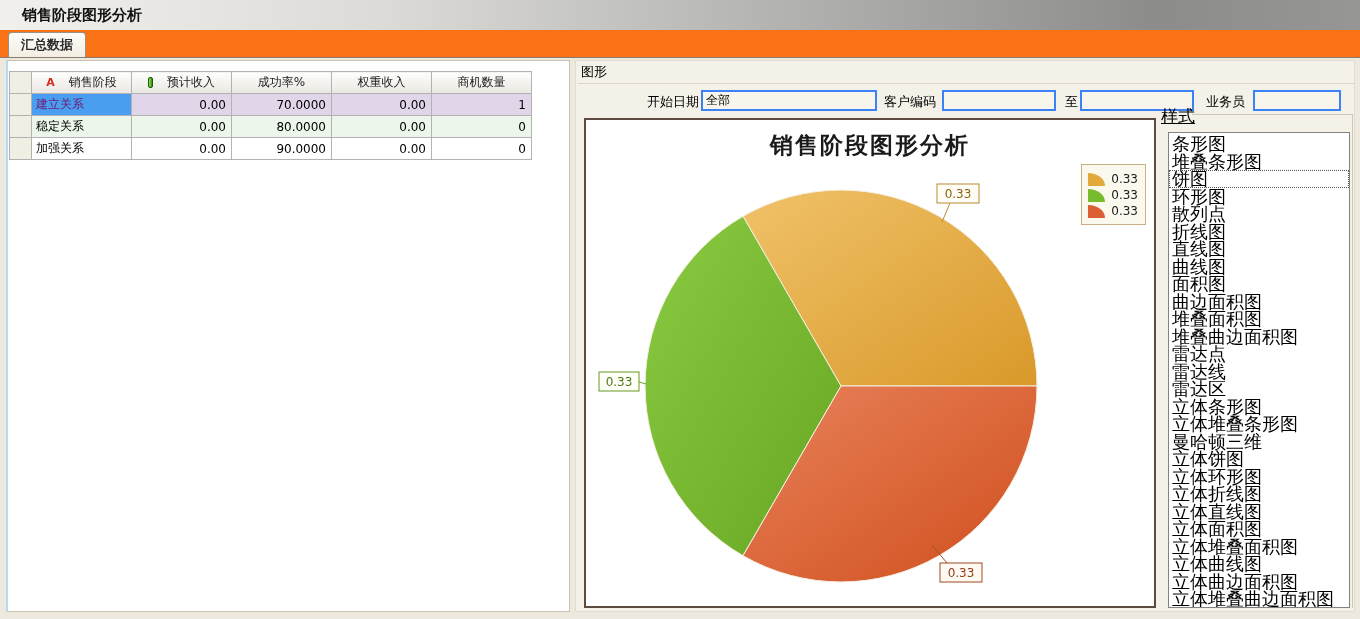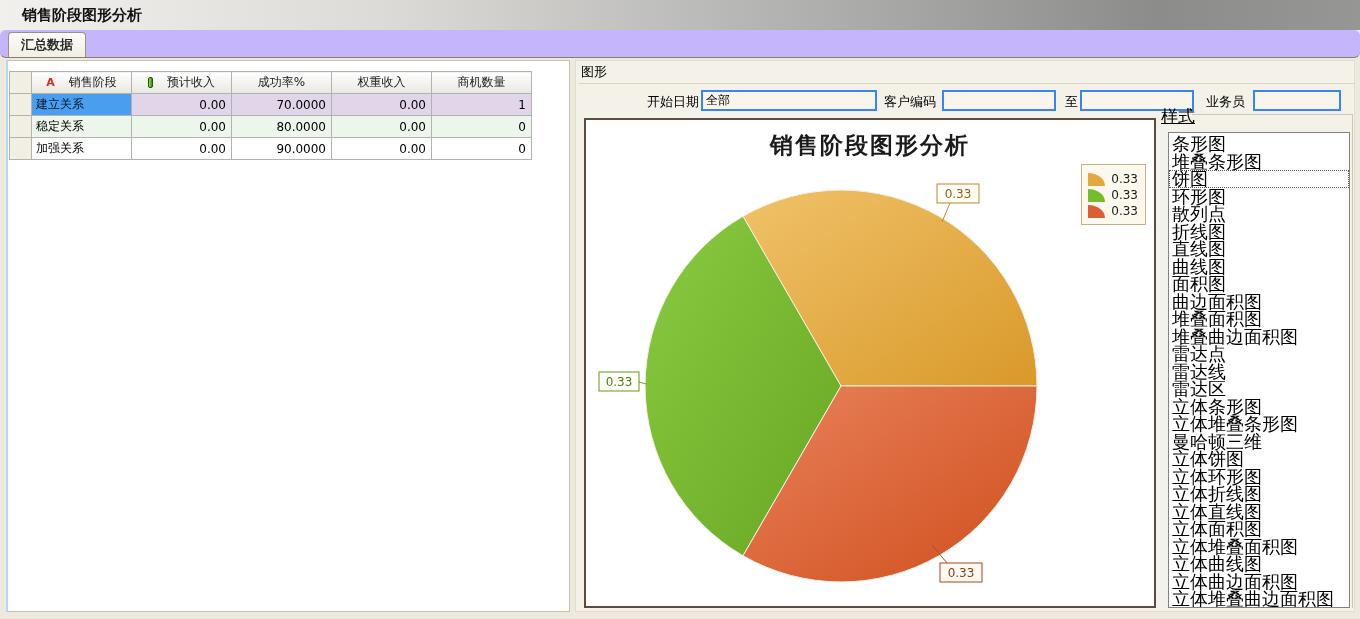--- a/index.html
+++ b/index.html
@@ -5,39 +5,39 @@
   * { margin:0; padding:0; box-sizing:border-box; }
   html,body { width:1360px; height:619px; overflow:hidden;
     font-family:"DejaVu Sans", sans-serif; background:#EDE9DE; }
 
   
   .titlebar { position:absolute; left:0; top:0; width:1360px; height:30px;
     background:linear-gradient(to right,#F1F0ED 0%,#DCDBD8 28%,#A8A8A6 65%,#8C8C8A 85%,#969694 100%);
     display:flex; align-items:center; padding-left:22px;
     font-size:15px; font-weight:bold; color:#111; }
   .tabstrip { position:absolute; left:0; top:30px; width:1360px; height:28px;
-    background:#c4b5fd; border-bottom:1px solid #8B7B6E;border-radius:6px; }
+    background:#f97316; border-bottom:1px solid #8B7B6E; }
   .tab { position:absolute; left:8px; bottom:0; height:25px; min-width:78px;
     background:linear-gradient(#FDFCF8,#F2EEE3); border:1px solid #9B9082; border-bottom:none;
     border-radius:4px 4px 0 0; display:flex; align-items:center; justify-content:center;
     font-size:13px; font-weight:bold; color:#2B2B2B; padding:0 10px; }
 
   
   .left-panel { position:absolute; left:6px; top:60px; width:564px; height:552px;
     background:#FFF; border:1px solid #C9C2B0; border-left:2px solid #B5DAF5; }
   table.grid { border-collapse:collapse; margin:10px 0 0 1px; table-layout:fixed;padding-left:12px; }
   table.grid td, table.grid th { border:1px solid #B2B2B2; height:22px;
     font-size:12px; font-weight:normal; overflow:hidden; white-space:nowrap; }
   th.h { background:linear-gradient(#FEFEFE,#E9E7E0); border-color:#9E9E9E;
     text-align:center; color:#1A1A1A; height:21px; }
   td.sel-col, th.sel-col { width:22px; background:#F1EEE4; border-color:#C6C2B4; }
   .w100 { width:100px; }
   td.stage { padding-left:4px; text-align:left; }
   td.num { padding-right:5px; text-align:right; }
-  .row-selected td.stage { background:#4A9EEF; color:#0f172a; }
+  .row-selected td.stage { background:#4A9EEF; color:#701a75; }
   .row-selected td.num { background:#E1D5EA; }
   .row-stripe td.stage, .row-stripe td.num { background:#EDF6EA; }
   .hdr-icon-a { color:#D42B1E; font-weight:bold; font-size:11px; margin-right:14px; }
   .hdr-icon-pill { display:inline-block; width:5px; height:11px; margin-right:14px;
     background:linear-gradient(to right,#9CE06A,#2E8F0C); border:1px solid #1C5A06;
     border-radius:2px; vertical-align:-2px; }
 
   
   .right-panel { position:absolute; left:575px; top:60px; width:780px; height:552px;
     background:#F4F1E8; border:1px solid #E3DDCE; }

